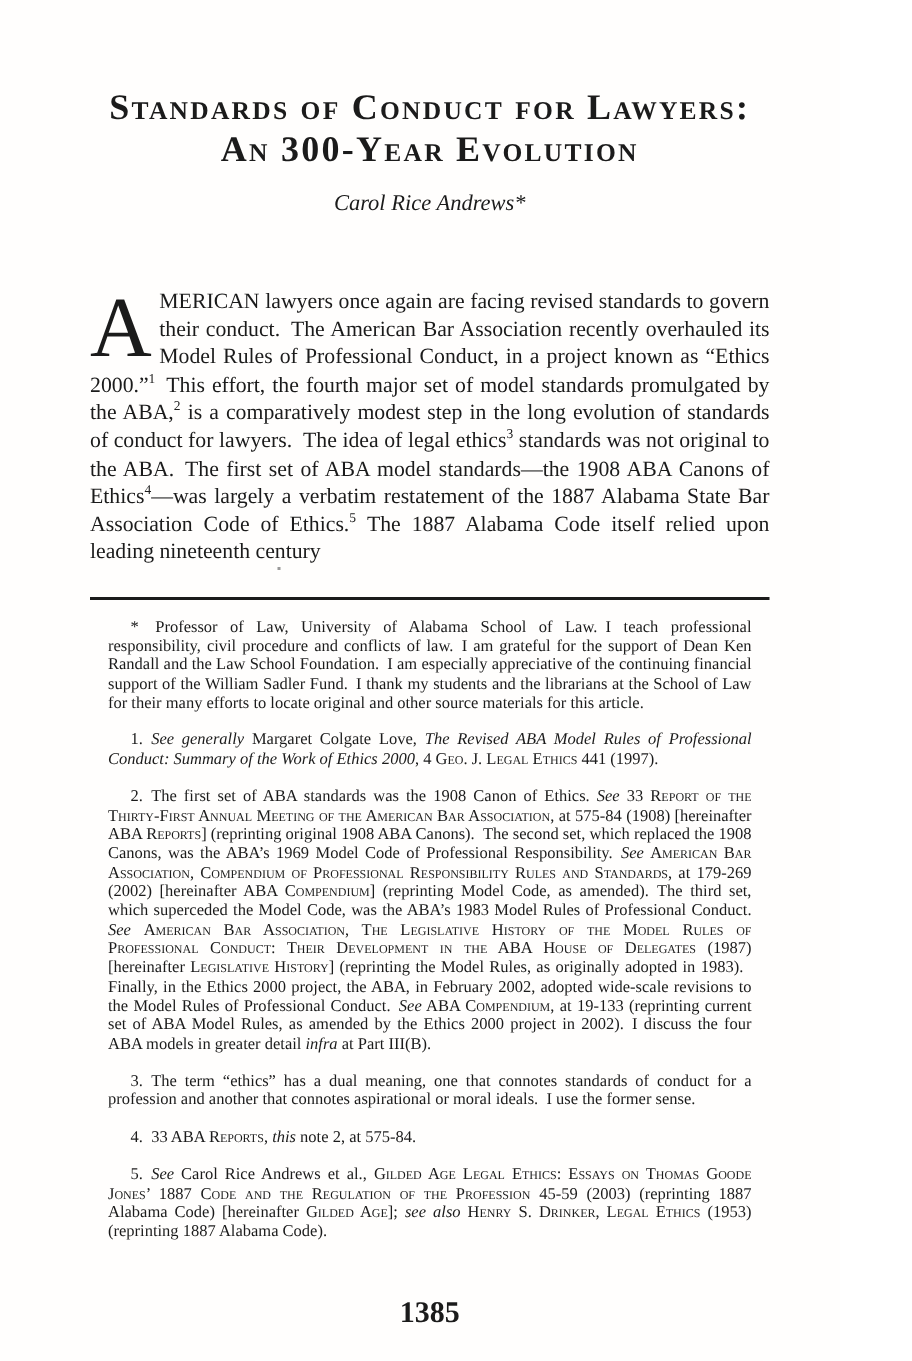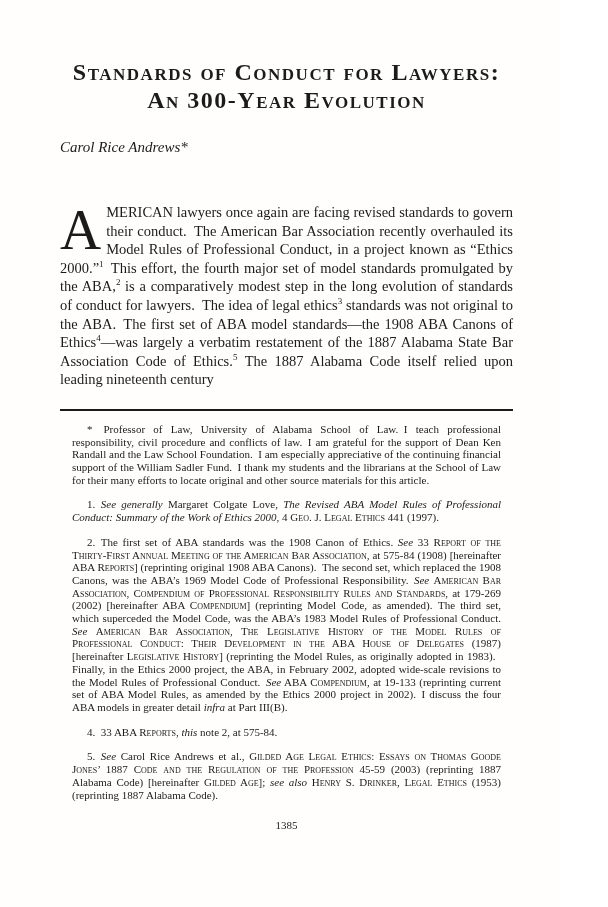--- a/index.html
+++ b/index.html
@@ -16,24 +16,24 @@
   }
   .title {
     text-align: center;
     font-variant: small-caps;
     font-weight: 600;
     font-size: 24px;
     line-height: 28px;
     letter-spacing: 1.5px;
   }
   .author {
-    text-align: left;
+    text-align: center;
     font-style: italic;
     font-size: 15px;
-    margin-top: 25px;
+    margin-top: 14px;
   }
   .body-text {
     margin-top: 47px;
     font-size: 14.5px;
     line-height: 18.6px;
     text-align: justify;
   }
   .dropcap {
     float: left;
     font-size: 57px;
@@ -59,22 +59,23 @@
     text-align: justify;
   }
   .footnote {
     margin: 12px;
     text-indent: 15px;
   }
   .run-i { font-style: italic; }
   .run-sc { font-variant: small-caps; }
   .page-number {
     text-align: center;
-    font-size: 11px;
-    margin-top: 18px;
+    font-size: 20px;
+    margin-top: 36px;
+    font-weight: bold;
   }
   .speck {
     position: absolute;
     background: #6b6b6b;
   }
   .speck-a { left: 583px; top: 207px; width: 4px; height: 3px; }
   .speck-b { left: 185px; top: 378px; width: 2px; height: 2px; background: #9a9a9a; }
 </style>
 </head>
 <body>
@@ -91,20 +92,21 @@
   <div class="body-text">
     <span class="dropcap">A</span><span><span>MERICAN lawyers once again are facing revised standards to govern their conduct. The American Bar Association recently overhauled its Model Rules of Professional Conduct, in a project known as “Ethics 2000.”</span><sup>1</sup><span> This effort, the fourth major set of model standards promulgated by the ABA,</span><sup>2</sup><span> is a comparatively modest step in the long evolution of standards of conduct for lawyers. The idea of legal ethics</span><sup>3</sup><span> standards was not original to the ABA. The first set of ABA model standards—the 1908 ABA Canons of Ethics</span><sup>4</sup><span>—was largely a verbatim restatement of the 1887 Alabama State Bar Association Code of Ethics.</span><sup>5</sup><span> The 1887 Alabama Code itself relied upon leading nineteenth century</span></span>
   </div>
 
   <hr class="footnote-rule">
 
   <div class="footnotes">
     <p class="footnote"><span>* Professor of Law, University of Alabama School of Law. I teach professional responsibility, civil procedure and conflicts of law. I am grateful for the support of Dean Ken Randall and the Law School Foundation. I am especially appreciative of the continuing financial support of the William Sadler Fund. I thank my students and the librarians at the School of Law for their many efforts to locate original and other source materials for this article.</span></p>
     <p class="footnote"><span>1. </span><span class="run-i">See generally</span><span> Margaret Colgate Love, </span><span class="run-i">The Revised ABA Model Rules of Professional Conduct: Summary of the Work of Ethics 2000</span><span>, 4 </span><span class="run-sc">Geo. J. Legal Ethics</span><span> 441 (1997).</span></p>
     <p class="footnote"><span>2. The first set of ABA standards was the 1908 Canon of Ethics. </span><span class="run-i">See</span><span> 33 </span><span class="run-sc">Report of the Thirty-First Annual Meeting of the American Bar Association</span><span>, at 575-84 (1908) [hereinafter ABA </span><span class="run-sc">Reports</span><span>] (reprinting original 1908 ABA Canons). The second set, which replaced the 1908 Canons, was the ABA’s 1969 Model Code of Professional Responsibility. </span><span class="run-i">See</span><span> </span><span class="run-sc">American Bar Association, Compendium of Professional Responsibility Rules and Standards</span><span>, at 179-269 (2002) [hereinafter ABA </span><span class="run-sc">Compendium</span><span>] (reprinting Model Code, as amended). The third set, which superceded the Model Code, was the ABA’s 1983 Model Rules of Professional Conduct. </span><span class="run-i">See</span><span> </span><span class="run-sc">American Bar Association, The Legislative History of the Model Rules of Professional Conduct: Their Development in the ABA House of Delegates</span><span> (1987) [hereinafter </span><span class="run-sc">Legislative History</span><span>] (reprinting the Model Rules, as originally adopted in 1983). Finally, in the Ethics 2000 project, the ABA, in February 2002, adopted wide-scale revisions to the Model Rules of Professional Conduct. </span><span class="run-i">See</span><span> ABA </span><span class="run-sc">Compendium</span><span>, at 19-133 (reprinting current set of ABA Model Rules, as amended by the Ethics 2000 project in 2002). I discuss the four ABA models in greater detail </span><span class="run-i">infra</span><span> at Part III(B).</span></p>
+    <p class="footnote"><span>3. The term “ethics” has a dual meaning, one that connotes standards of conduct for a profession and another that connotes aspirational or moral ideals. I use the former sense.</span></p>
     <p class="footnote"><span>4. 33 ABA </span><span class="run-sc">Reports</span><span>, </span><span class="run-i">this</span><span> note 2, at 575-84.</span></p>
     <p class="footnote"><span>5. </span><span class="run-i">See</span><span> Carol Rice Andrews et al., </span><span class="run-sc">Gilded Age Legal Ethics: Essays on Thomas Goode Jones’ 1887 Code and the Regulation of the Profession</span><span> 45-59 (2003) (reprinting 1887 Alabama Code) [hereinafter </span><span class="run-sc">Gilded Age</span><span>]; </span><span class="run-i">see also</span><span> </span><span class="run-sc">Henry S. Drinker, Legal Ethics</span><span> (1953) (reprinting 1887 Alabama Code).</span></p>
   </div>
 
   <div class="page-number">1385</div>
 
   <span class="speck speck-a"></span>
   <span class="speck speck-b"></span>
 
 </div>

